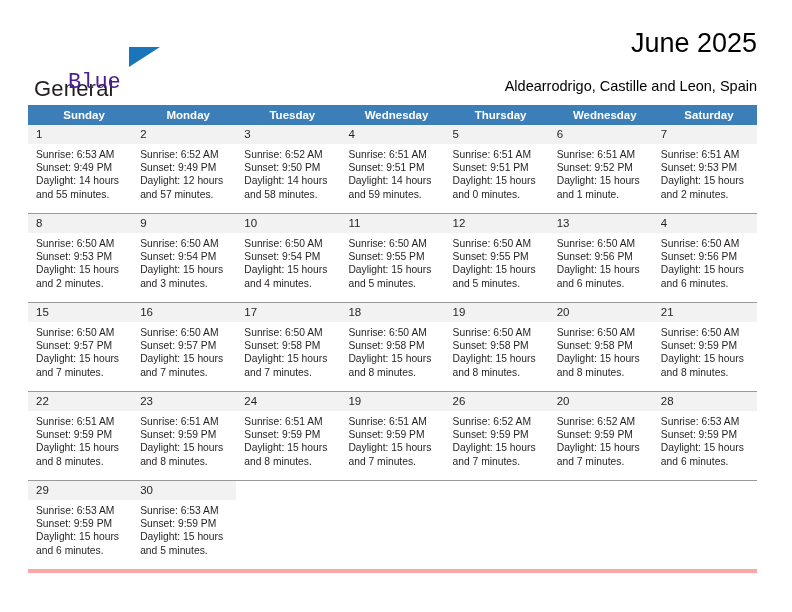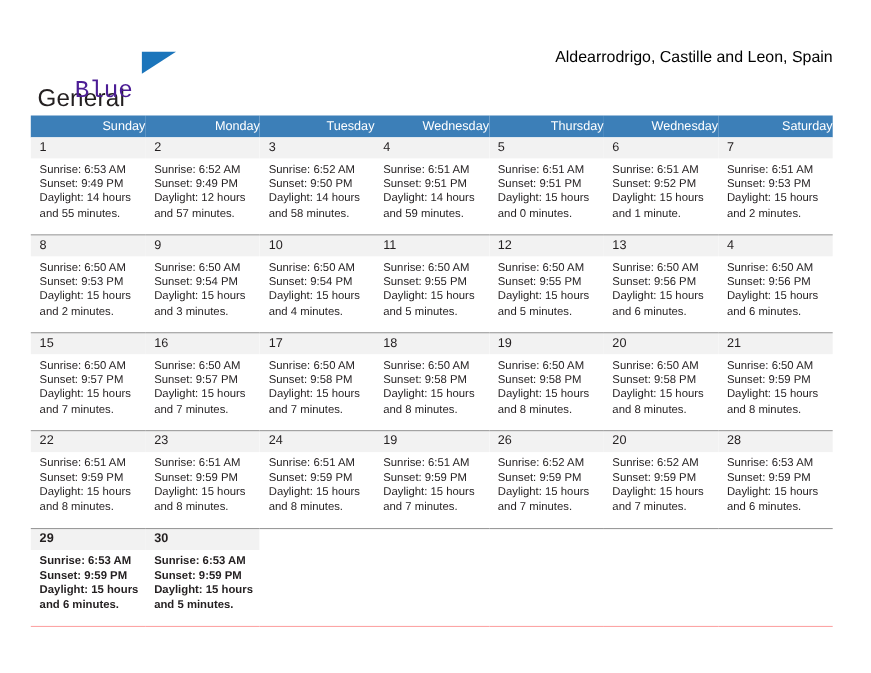--- a/index.html
+++ b/index.html
@@ -98,41 +98,40 @@
   table.cal {
     border-collapse: collapse;
     width: 729px;
     table-layout: fixed;
   }
 
   table.cal th {
     background: #3c7fb8;
     color: #ffffff;
     font-size: 11.5px;
-    font-weight: normal;
-    text-align: right;
+    font-weight: bold;
+    text-align: center;
     padding: 4px 0 4px 8px;
     height: 12px;
     border: none;
   }
 
   table.cal td {
     vertical-align: top;
     padding: 0;
     border: none;
     border-top: 1px solid #9a9a9a;
     height: 88px;
     background: #ffffff;
   }
   table.cal tr.week-row:first-child td {
     border-top: none;
   }
   table.cal tr.week-row.last-row td {
-    border-bottom: 1px solid #fca5a5;
-    font-weight: bold;
+    border-bottom: 4px solid #fca5a5;
   }
 
   .cell-inner {
     height: 88px;
     box-sizing: border-box;
   }
 
   .daynum {
     background: #f2f2f2;
     font-size: 11.5px;
@@ -165,20 +164,21 @@
 
   <div class="header">
 
     <div class="brand">
       <span class="brand-general">General</span>
       <span class="brand-triangle"></span>
       <span class="brand-blue">Blue</span>
     </div>
 
     <div class="title-block">
+      <div class="cal-title">June 2025</div>
       <div class="cal-subtitle">Aldearrodrigo, Castille and Leon, Spain</div>
     </div>
 
   </div>
 
   <div class="cal-wrap">
     <table class="cal">
       <thead>
         <tr>
           <th>Sunday</th>

